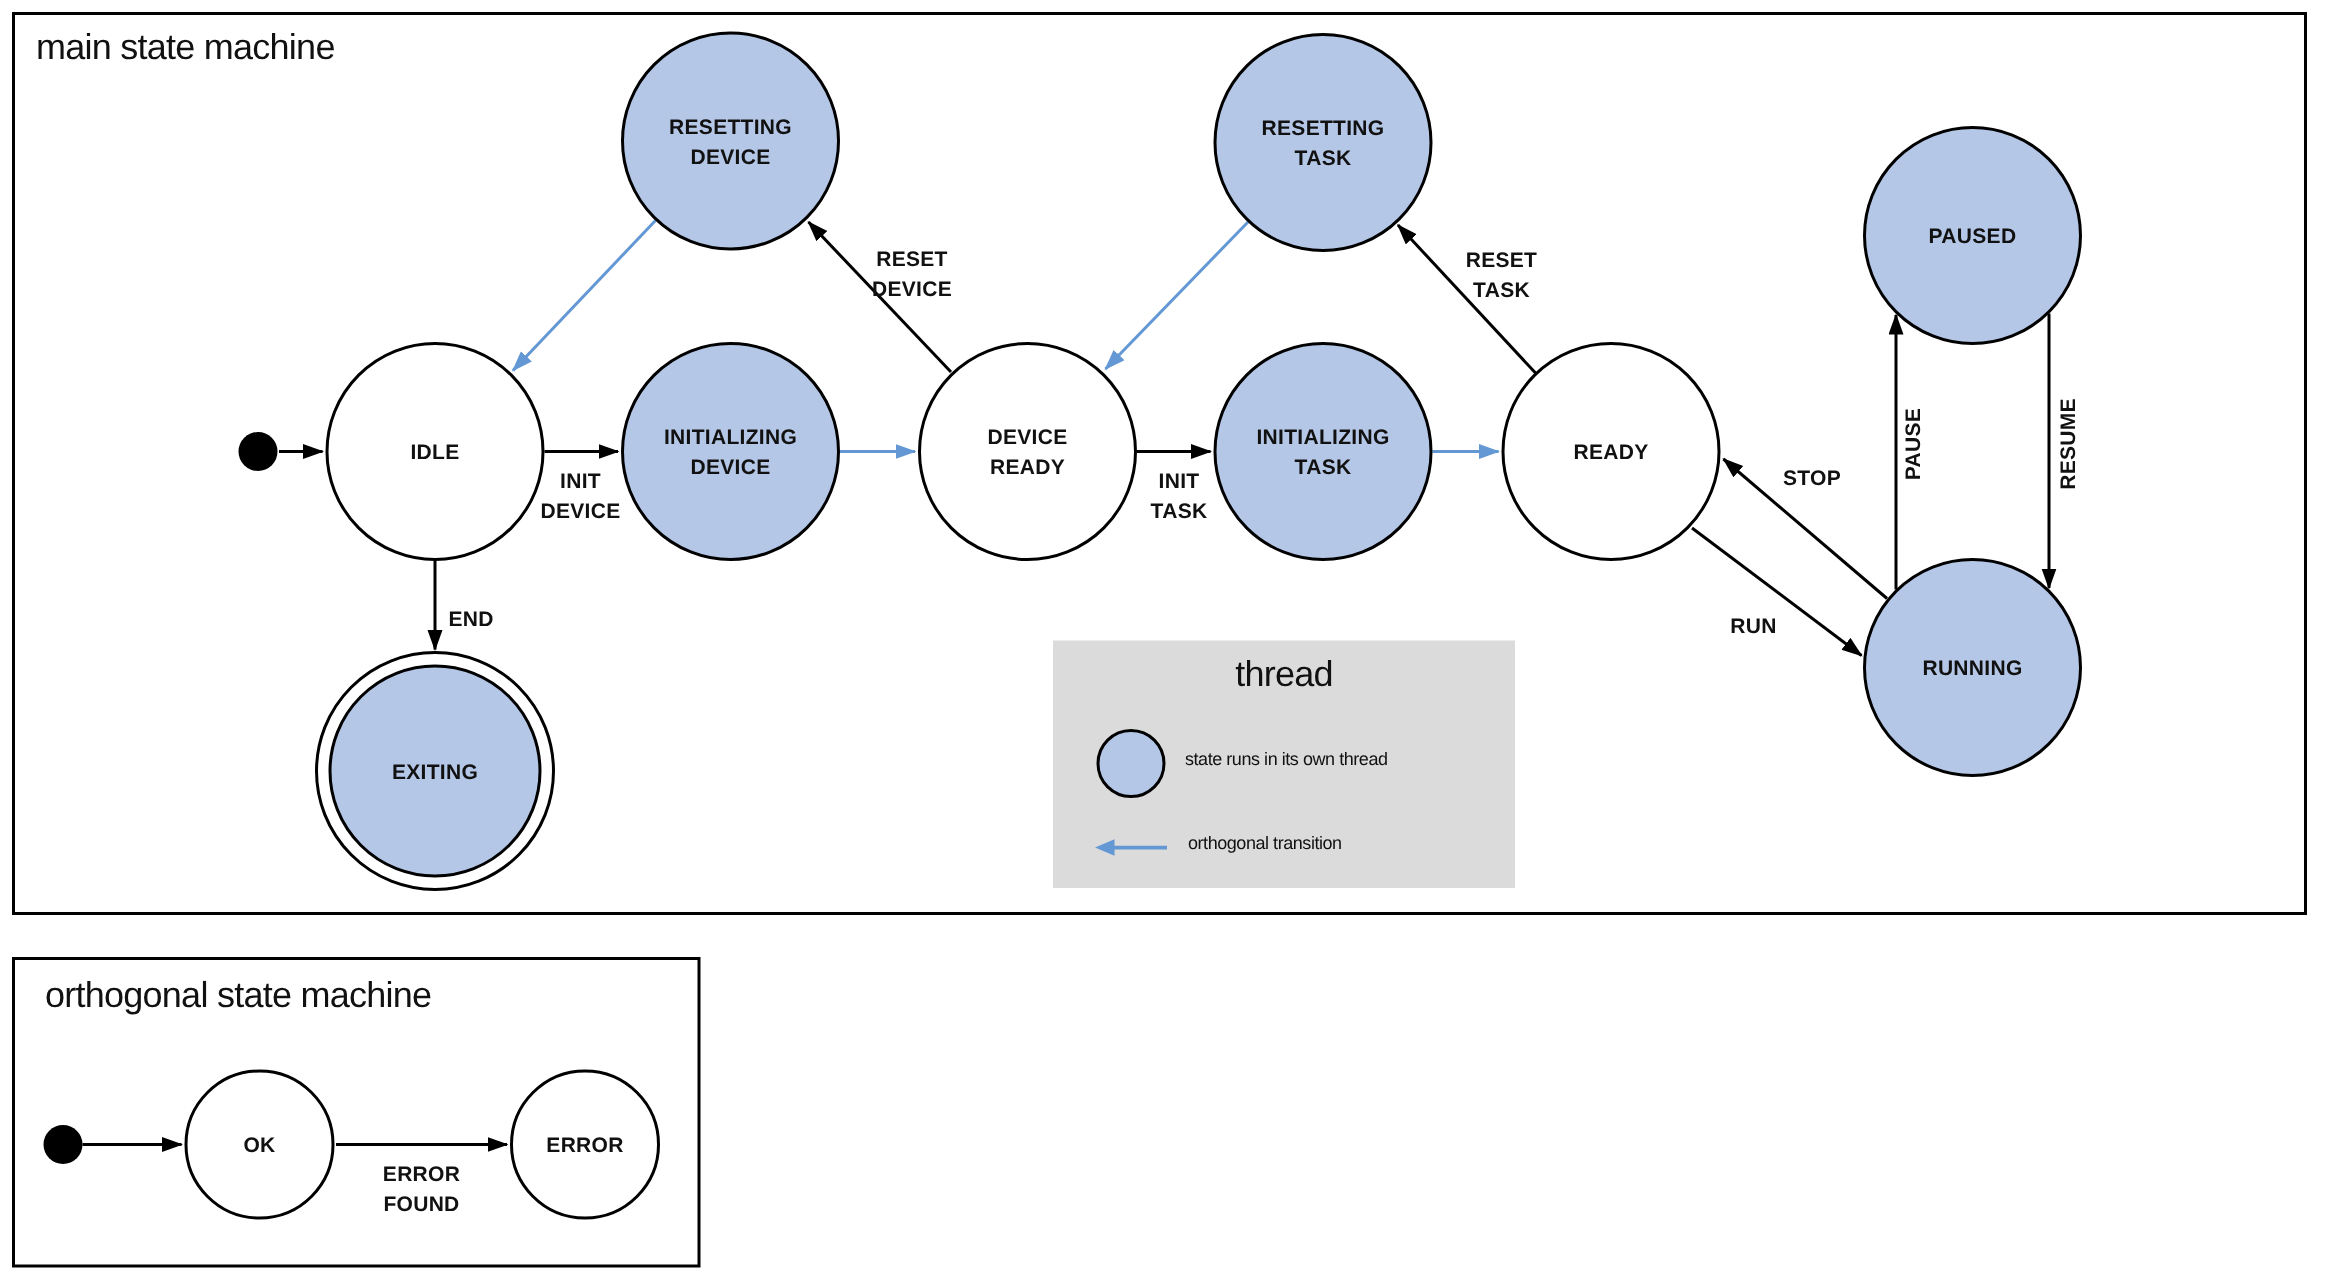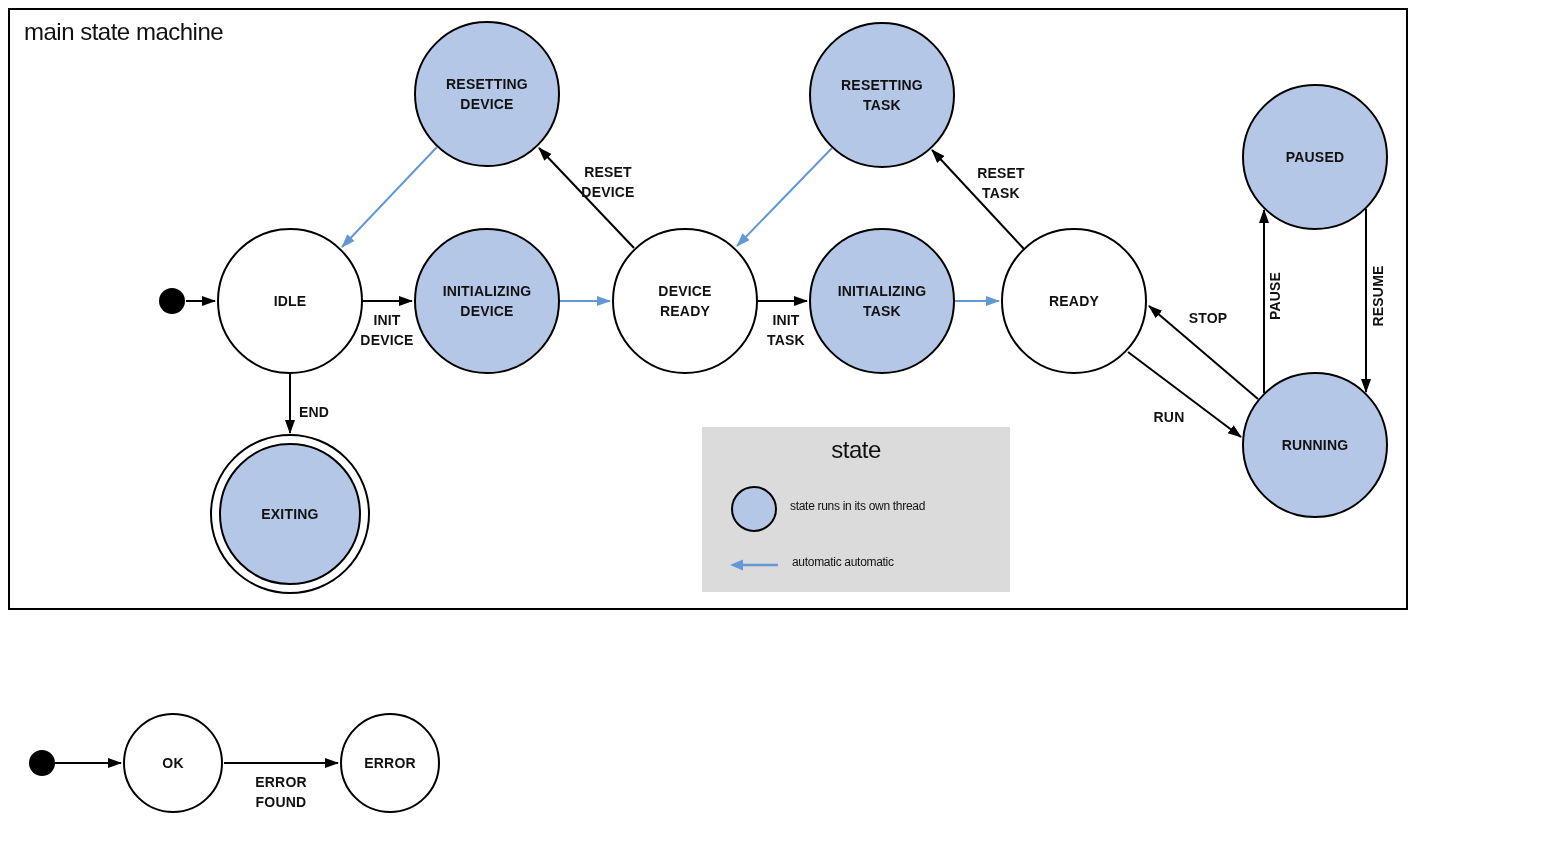--- a/index.html
+++ b/index.html
@@ -5,21 +5,21 @@
   html,body { margin:0; padding:0; background:#ffffff; }
   #stage {
     position:relative; width:1555px; height:852px;
     font-family:"Liberation Sans", sans-serif; color:var(--text,#111);
     overflow:hidden; background:#ffffff;
   }
   .frame {
     position:absolute; border:2px solid #000; background:transparent;
     box-sizing:border-box;
   }
-  #main-frame  { left:8px; top:8px;   width:1400px; height:602px; }
+  #main-frame  { left:8px; top:8px;   width:1530px; height:602px; }
   #ortho-frame { left:8px; top:638px; width:459px;  height:207px; }
   .frame-title {
     font-size:24px; letter-spacing:-0.5px; color:#111;
     padding:8px 0 0 14px; white-space:nowrap;
   }
   #ortho-frame .frame-title { padding:10px 0 0 20px; }
   #gfx { position:absolute; left:0; top:0; z-index:2; }
   #legend {
     position:absolute; left:702px; top:427px; width:308px; height:165px;
     background:var(--legend-bg,#dbdbdb); z-index:3;
@@ -40,20 +40,23 @@
 </style>
 </head>
 <body>
 
 <div id="stage" style="--blue-fill: #b5c7e7; --legend-bg: #dbdbdb; --text: #111111;">
 
   <div id="main-frame" class="frame">
     <div class="frame-title">main state machine</div>
   </div>
 
+  <div id="ortho-frame" class="frame">
+    <div class="frame-title">orthogonal state machine</div>
+  </div>
 
   <svg id="gfx" width="1555" height="852">
       <defs>
         <marker id="arrow-black" markerWidth="15" markerHeight="12" refX="13" refY="5" orient="auto" markerUnits="userSpaceOnUse">
           <path d="M0,0 L14,5 L0,10 Z" fill="#000000"></path>
         </marker>
         <marker id="arrow-blue" markerWidth="15" markerHeight="12" refX="13" refY="5" orient="auto" markerUnits="userSpaceOnUse">
           <path d="M0,0 L14,5 L0,10 Z" fill="#6398d5"></path>
         </marker>
       </defs>
@@ -176,23 +179,23 @@
         <circle cx="173" cy="763" r="49" fill="#ffffff" stroke="#000000" stroke-width="2"></circle>
         <text x="173" y="768" text-anchor="middle" class="node-label">OK</text>
       </g>
       <g>
         <circle cx="390" cy="763" r="49" fill="#ffffff" stroke="#000000" stroke-width="2"></circle>
         <text x="390" y="768" text-anchor="middle" class="node-label">ERROR</text>
       </g>
     </svg>
 
   <div id="legend">
-    <div class="legend-title">state</div>
+    <div class="legend-title">thread</div>
     <div class="legend-circle"></div>
     <div id="legend-label-1" class="legend-label">state runs in its own thread</div>
     <svg class="legend-arrow" width="52" height="14">
       <line x1="48" y1="7" x2="10" y2="7" stroke="#6398d5" stroke-width="2.5"></line>
       <polygon points="13,1.5 0,7 13,12.5" fill="#6398d5"></polygon>
     </svg>
-    <div id="legend-label-2" class="legend-label">automatic automatic</div>
+    <div id="legend-label-2" class="legend-label">orthogonal transition</div>
   </div>
 
 </div>
 
 </body></html>

